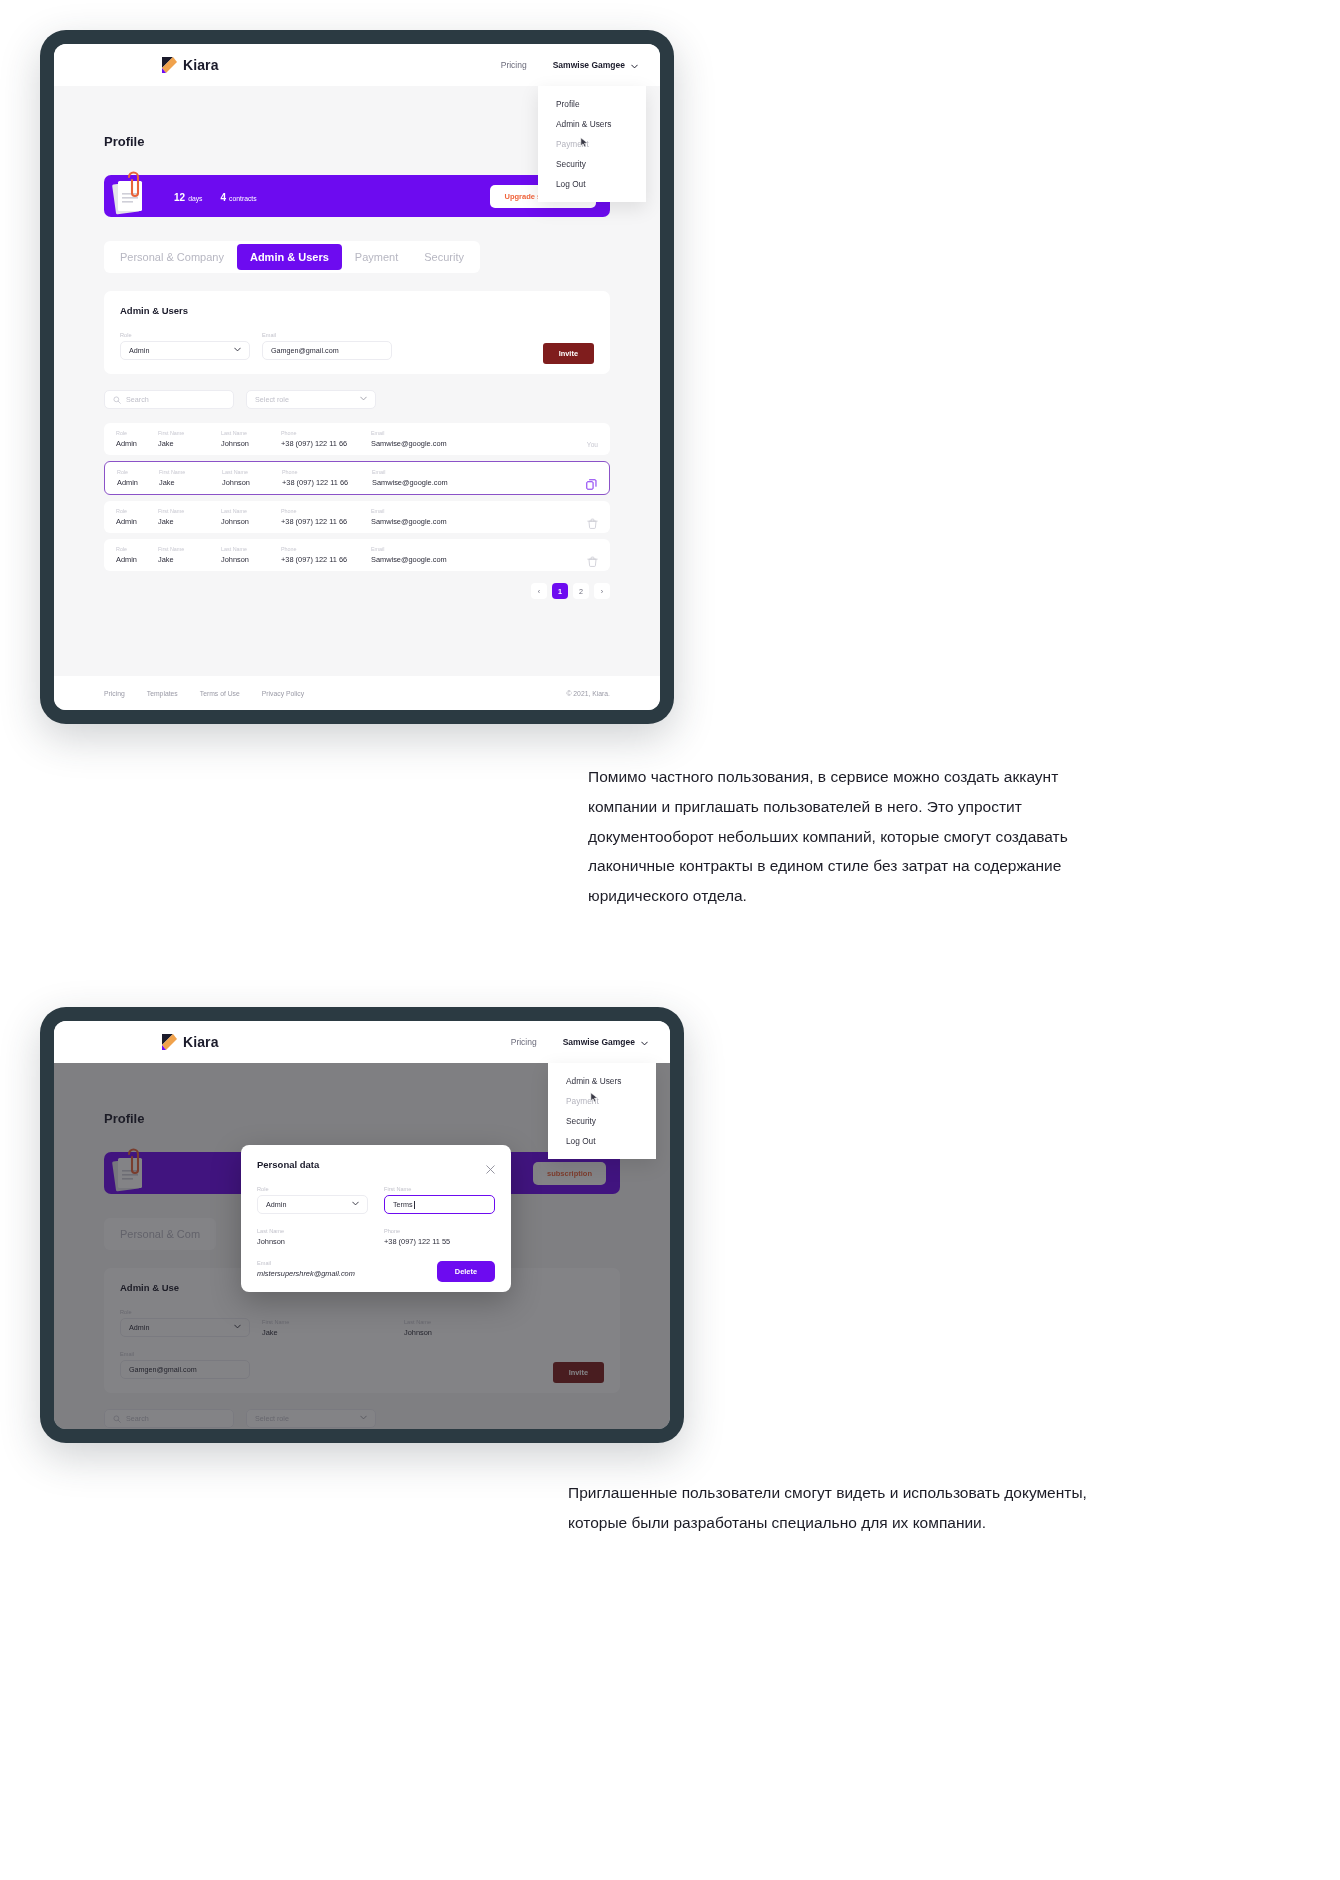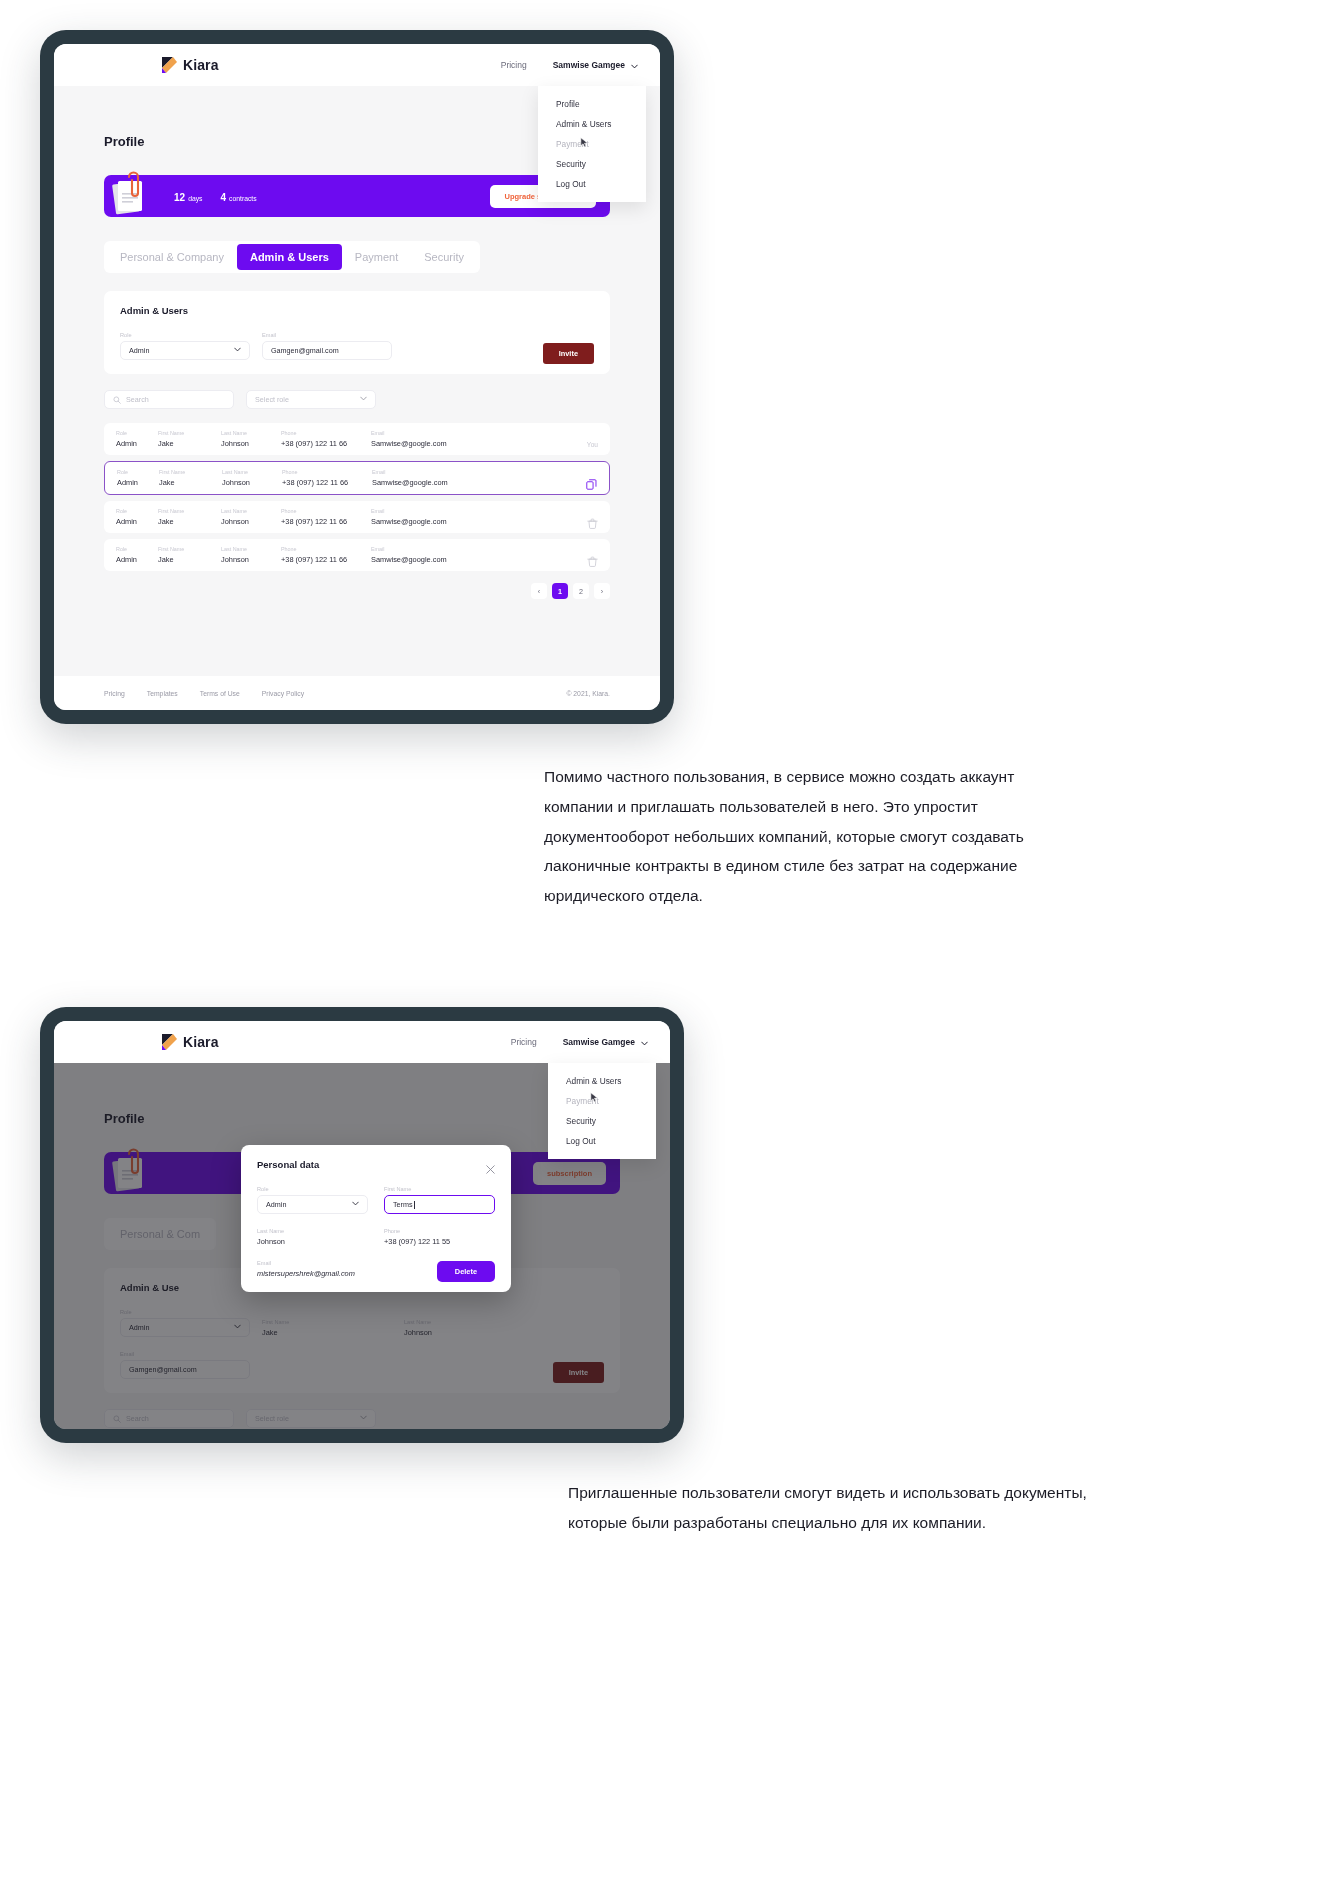--- a/index.html
+++ b/index.html
@@ -431,21 +431,21 @@
           <span class="foot-link">Templates</span>
           <span class="foot-link">Terms of Use</span>
           <span class="foot-link">Privacy Policy</span>
         </div>
         <span class="foot-copy">© 2021, Kiara.</span>
       </div>
 
     </div>
   </div>
 
-  <div class="copy" style="left:544px; top:762px; width:540px;">Помимо частного пользования, в сервисе можно создать аккаунт компании и приглашать пользователей в него. Это упростит документооборот небольших компаний, которые смогут создавать лаконичные контракты в едином стиле без затрат на содержание юридического отдела.</div>
+  <div class="copy" style="left:588px; top:762px; width:540px;">Помимо частного пользования, в сервисе можно создать аккаунт компании и приглашать пользователей в него. Это упростит документооборот небольших компаний, которые смогут создавать лаконичные контракты в едином стиле без затрат на содержание юридического отдела.</div>
 
   <div class="device" style="left:40px; top:1007px; width:644px; height:436px; border-bottom-left-radius:26px; border-bottom-right-radius:26px;">
     <div class="device-screen">
 
       <div class="appbar">
         <div class="brand">
           <span class="brand-mark">
             <svg width="15" height="16" viewBox="0 0 15 16">
               <polygon points="0,0 11,0 0,11" fill="#1b1b2b"></polygon>
               <polygon points="11,0 15,5 4,16 0,11" fill="#f0a24c"></polygon>

